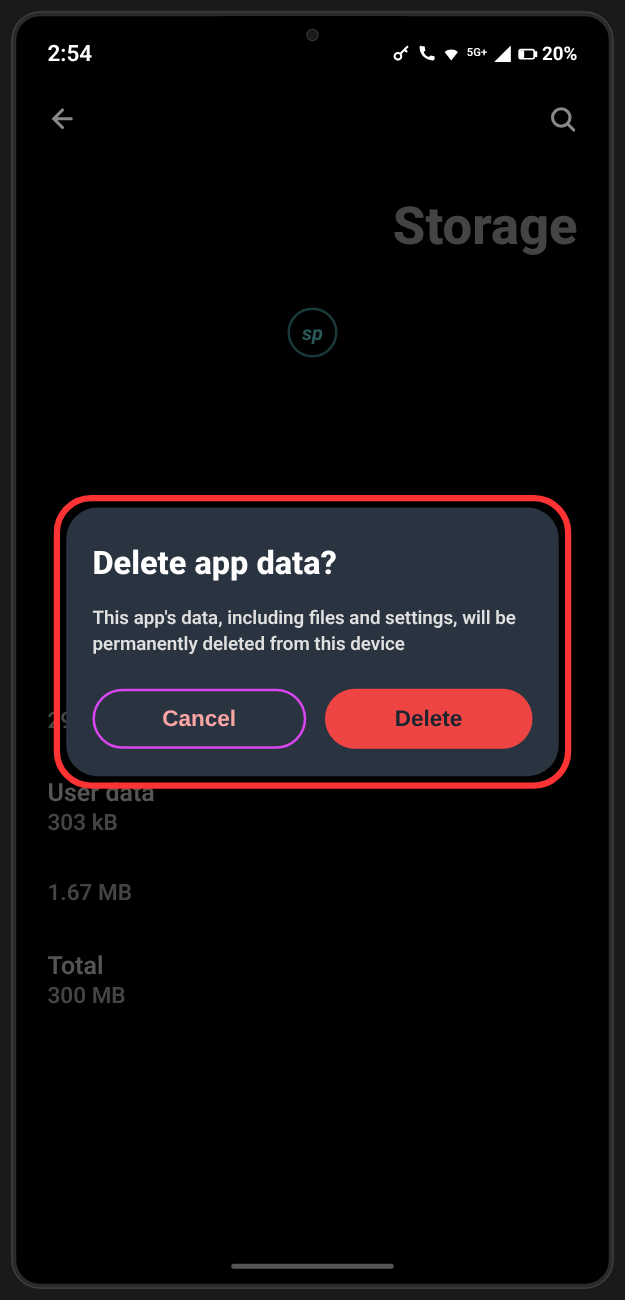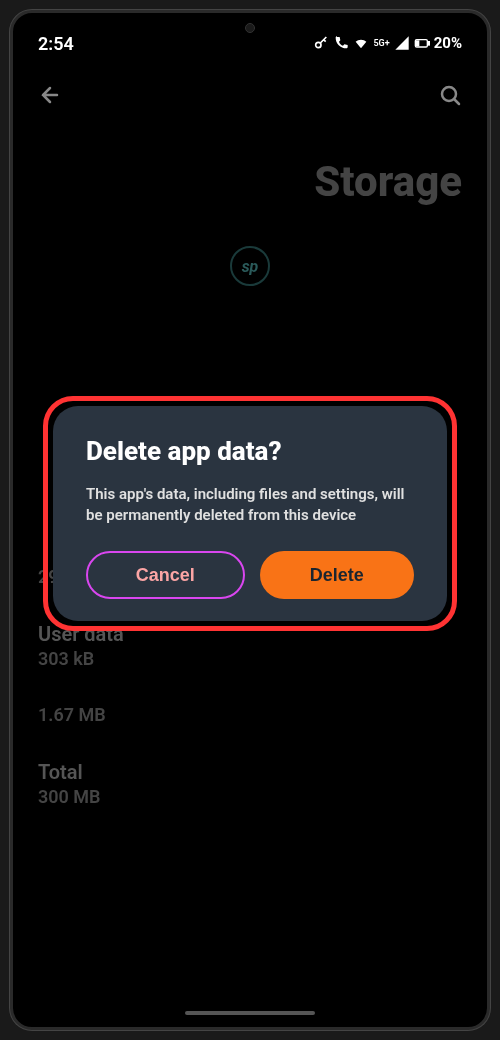--- a/index.html
+++ b/index.html
@@ -132,21 +132,21 @@
       top: 383px;
       left: 30px;
       right: 30px;
       border: 5px solid #ff3333;
       border-radius: 30px;
       padding: 5px;
     }
     .dialog {
       background: #2a3440;
       border-radius: 25px;
-      padding: 30px 33px 22px;
+      padding: 30px 21px 22px;
     }
     .dialog-title {
       font-size: 26px;
       font-weight: 800;
       color: #fff;
       margin-bottom: 18px;
     }
     .dialog-message {
       font-size: 15px;
       font-weight: 600;
@@ -166,21 +166,21 @@
       font-weight: 700;
       border: none;
       cursor: pointer;
     }
     .btn-cancel {
       background: transparent;
       border: 2px solid #d946ef;
       color: #fca5a5;
     }
     .btn-delete {
-      background: #f97316;
+      background: #ef4444;
       color: #1a2530;
     }
     .home-indicator {
       position: absolute;
       bottom: 12px;
       left: 50%;
       transform: translateX(-50%);
       width: 130px;
       height: 4px;
       background: #555;

